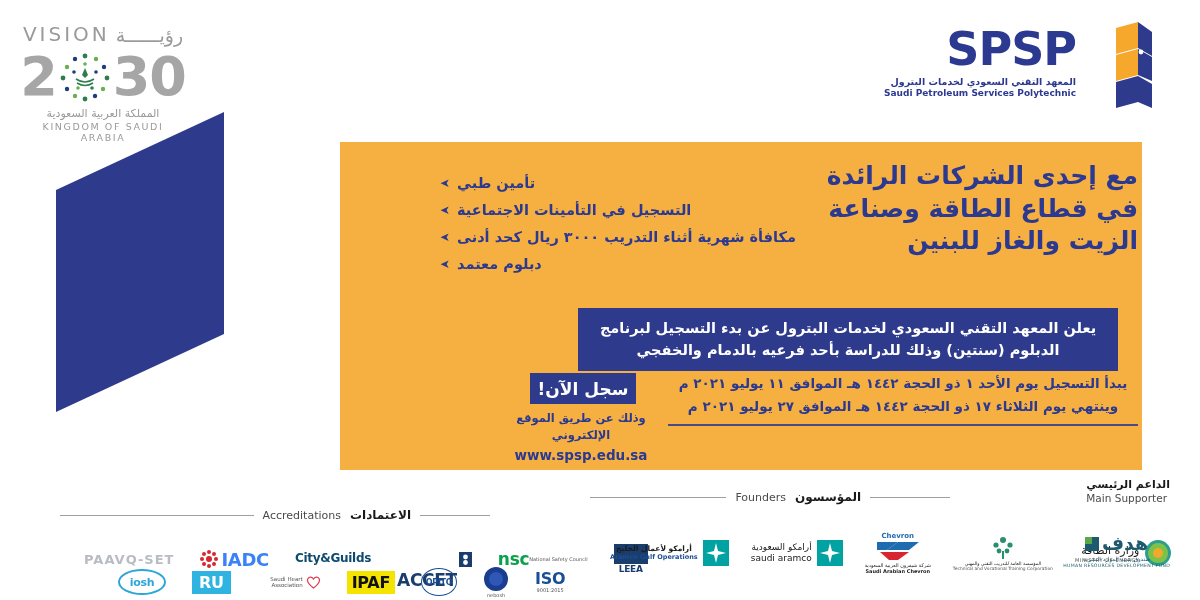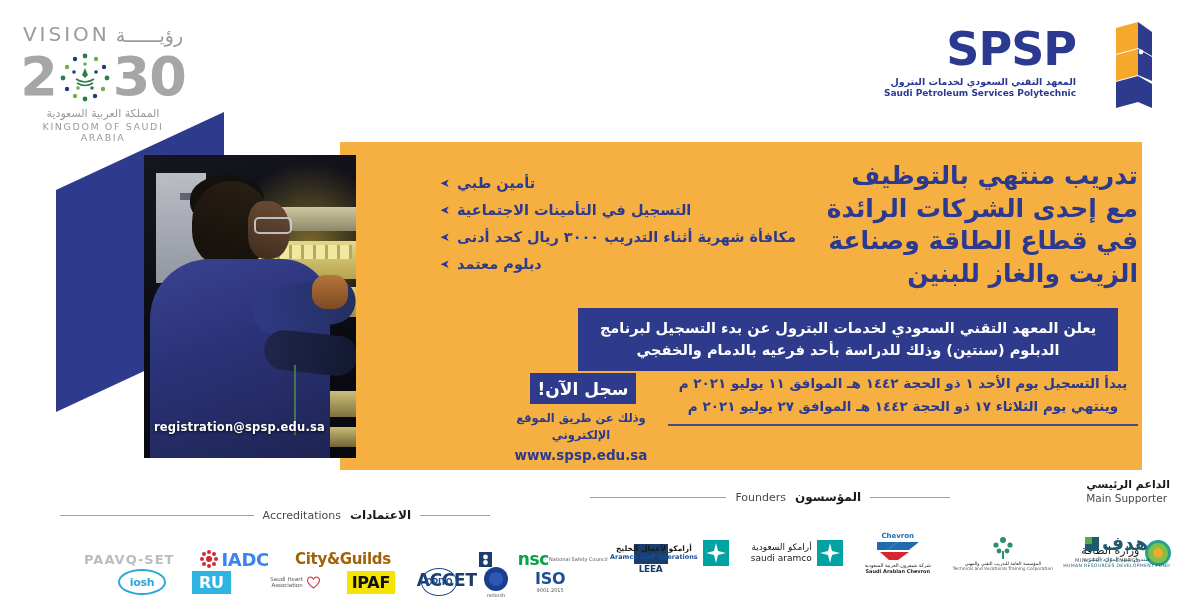--- a/index.html
+++ b/index.html
@@ -196,44 +196,22 @@
         <polygon points="52,54 66,62 66,86 52,80" fill="#2e3a8c"></polygon>
         <circle cx="55" cy="30" r="2.4" fill="#ffffff"></circle>
       </svg>
     </div>
   </div>
 
   <div class="para-blue"></div>
 
   <div class="orange-panel"></div>
 
-  <div class="photo">
-    <div class="img">
-      <div class="p-bg"></div>
-      <div class="p-panelbox"></div>
-      <div class="p-rack"></div>
-      <div class="p-rack2"></div>
-      <div class="p-rack3"></div>
-      <div class="p-rack4"></div>
-      <div class="p-rack5"></div>
-      <div class="p-hair"></div>
-      <div class="p-head"></div>
-      <div class="p-face"></div>
-      <div class="p-glass"></div>
-      <div class="p-body"></div>
-      <div class="p-arm"></div>
-      <div class="p-arm2"></div>
-      <div class="p-hand"></div>
-      <div class="p-wire"></div>
-    </div>
-    <div class="photo-email">registration@spsp.edu.sa</div>
-  </div>
 
   <div class="headline">
-    <div>تدريب منتهي بالتوظيف</div>
     <div>مع إحدى الشركات الرائدة</div>
     <div>في قطاع الطاقة وصناعة</div>
     <div>الزيت والغاز للبنين</div>
   </div>
 
   <div class="bullets">
     <ul>
       <li class="b-row">
         <span>تأمين طبي</span>
         <span class="b-mark">➤</span>
@@ -293,21 +271,21 @@
               <circle cx="16" cy="9" r="2"></circle>
               <circle cx="4" cy="4" r="2"></circle>
               <circle cx="14" cy="4" r="2"></circle>
               <circle cx="4" cy="14" r="2"></circle>
               <circle cx="14" cy="14" r="2"></circle>
             </g>
           </svg>
         <span class="lg-txt" style="font-size:18px;color:#3b82f6;">IADC</span>
       </div>
       <div class="logo" style="flex-direction:column;line-height:0.95;">
-        <span class="lg-txt" style="font-size:15px;color:#a16207;">City&amp;Guilds</span>
+        <span class="lg-txt" style="font-size:12px;color:#0c4a6e;">City&amp;Guilds</span>
       </div>
       <div class="logo" style="gap:2px;">
         <span class="lg-txt" style="font-size:17px;color:#1a3d6b;margin-top:42px;">ACCET</span>
         <svg width="13" height="15" viewBox="0 0 13 15" aria-hidden="true">
             <rect width="13" height="15" fill="#1a3d6b"></rect>
             <circle cx="6.5" cy="5" r="2.4" fill="#fff"></circle>
             <circle cx="6.5" cy="10.5" r="2.4" fill="#fff"></circle>
           </svg>
       </div>
       <div class="logo" style="flex-direction:row;line-height:1;">

